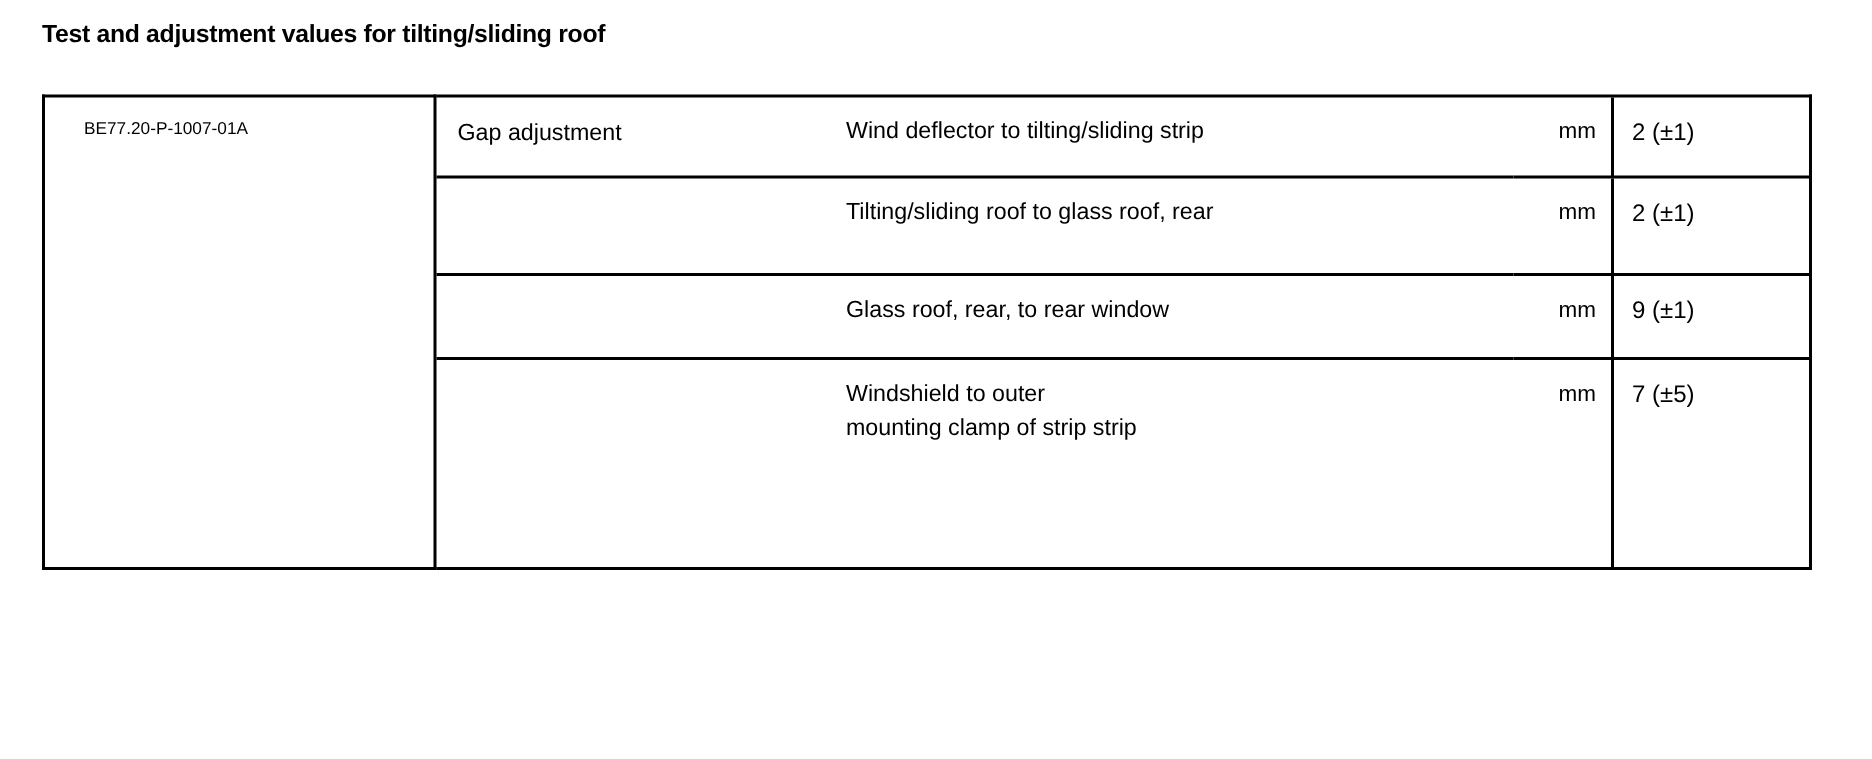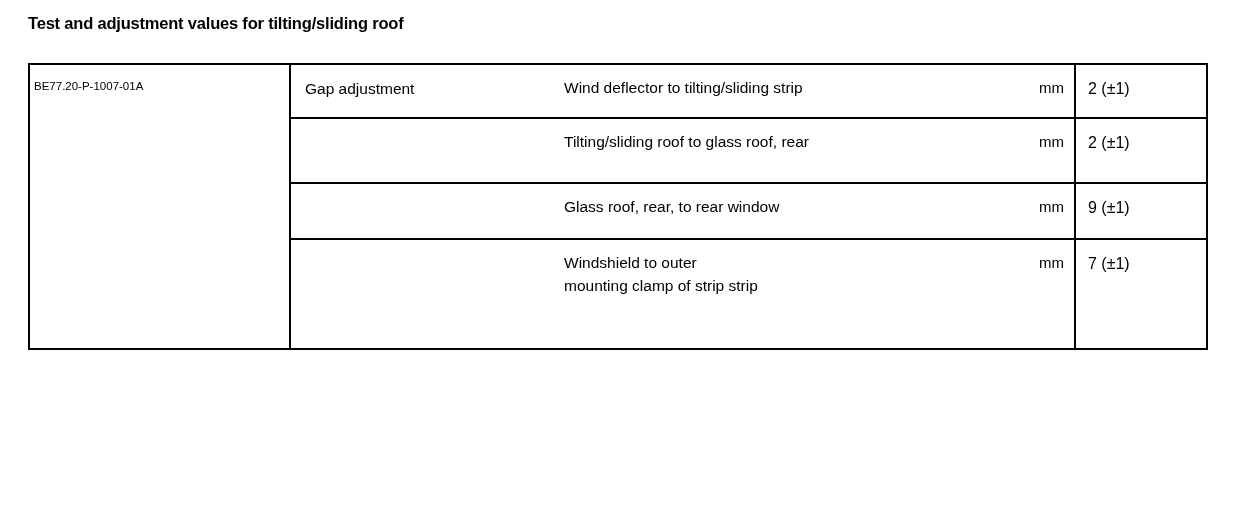--- a/index.html
+++ b/index.html
@@ -65,21 +65,21 @@
     line-height: 1.42;
   }
   .header-cell .hline { display: block; white-space: nowrap; }
 
   
   .body-cell {
     padding: 0;
   }
   .cell-number {
     font-size: 11.5px;
-    padding: 14px 0 0 4px;
+    padding: 14px 0 0 26px;
     line-height: 1.3;
     white-space: nowrap;
   }
   .cell-designation-label {
     font-size: 15.5px;
     padding: 14px 0 0 14px;
     line-height: 1.3;
     white-space: nowrap;
   }
 
@@ -115,21 +115,21 @@
     font-size: 16px;
     line-height: 1.48;
     padding: 12px 0 0 12px;
     white-space: nowrap;
   }
   .sub-value-cell { border-left: 2px solid #000; }
 
   .h-row-1 { height: 53px; }
   .h-row-2 { height: 65px; }
   .h-row-3 { height: 56px; }
-  .h-row-4 { height: 109px; }
+  .h-row-4 { height: 139px; }
 
   .desc-line { display: block; white-space: nowrap; }
 </style>
 </head>
 <body>
 
 <div id="page-title">Test and adjustment values for tilting/sliding roof</div>
 
 <table id="spec-table">
   <colgroup>
@@ -214,21 +214,21 @@
               <td>
                 <div class="sub-desc-inner" style="padding-left:273px">
                   <span class="desc-line">Windshield to outer</span>
                   <span class="desc-line">mounting clamp of strip strip</span>
                 </div>
               </td>
               <td>
                 <div class="sub-unit-inner">mm</div>
               </td>
               <td class="sub-value-cell">
-                <div class="sub-value-inner">7 (±1)</div>
+                <div class="sub-value-inner">7 (±5)</div>
               </td>
             </tr>
 
           </tbody>
         </table>
       </td>
     </tr>
   </tbody>
 </table>
 

